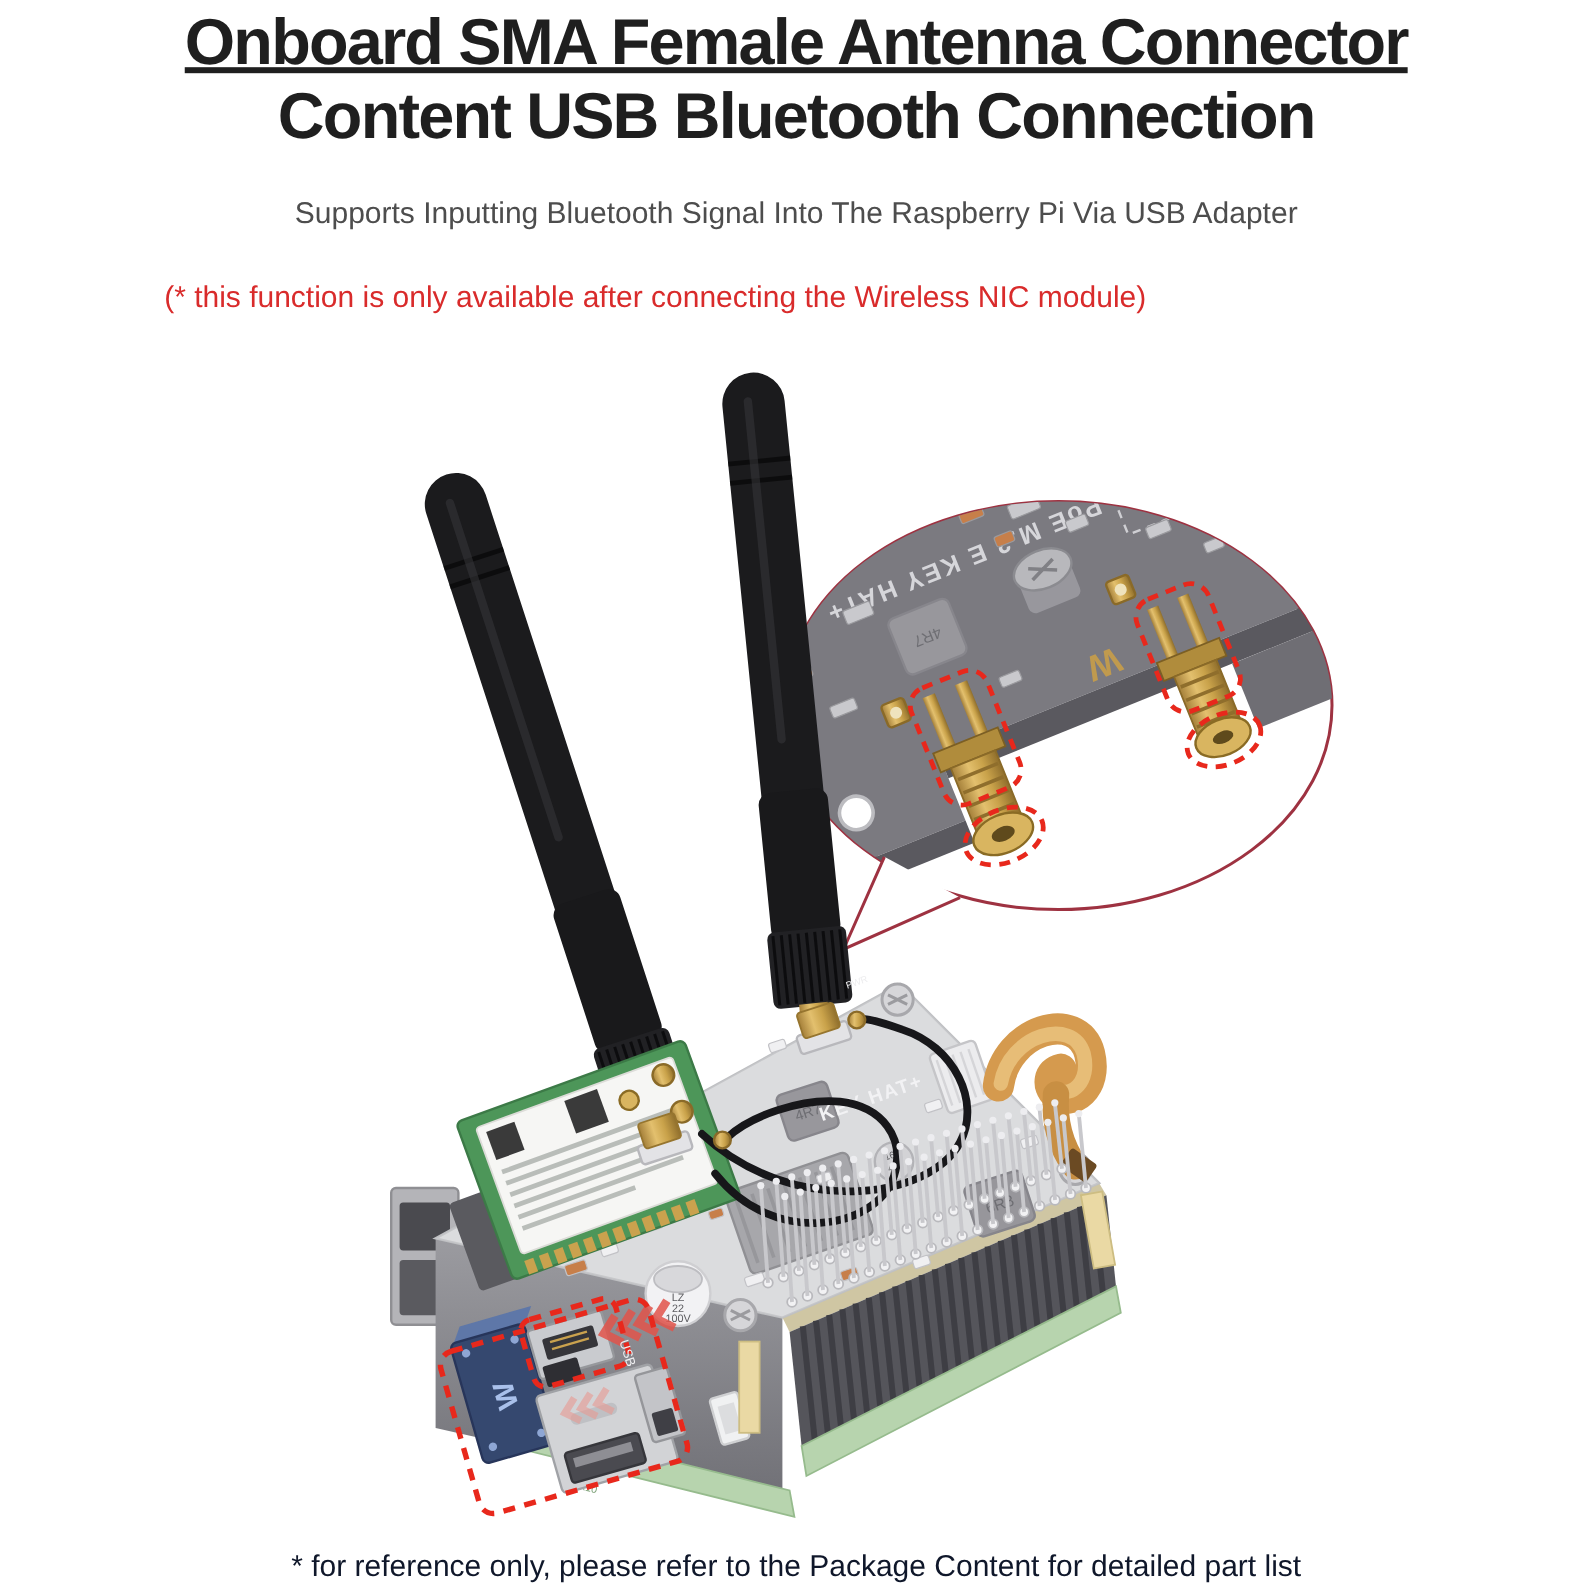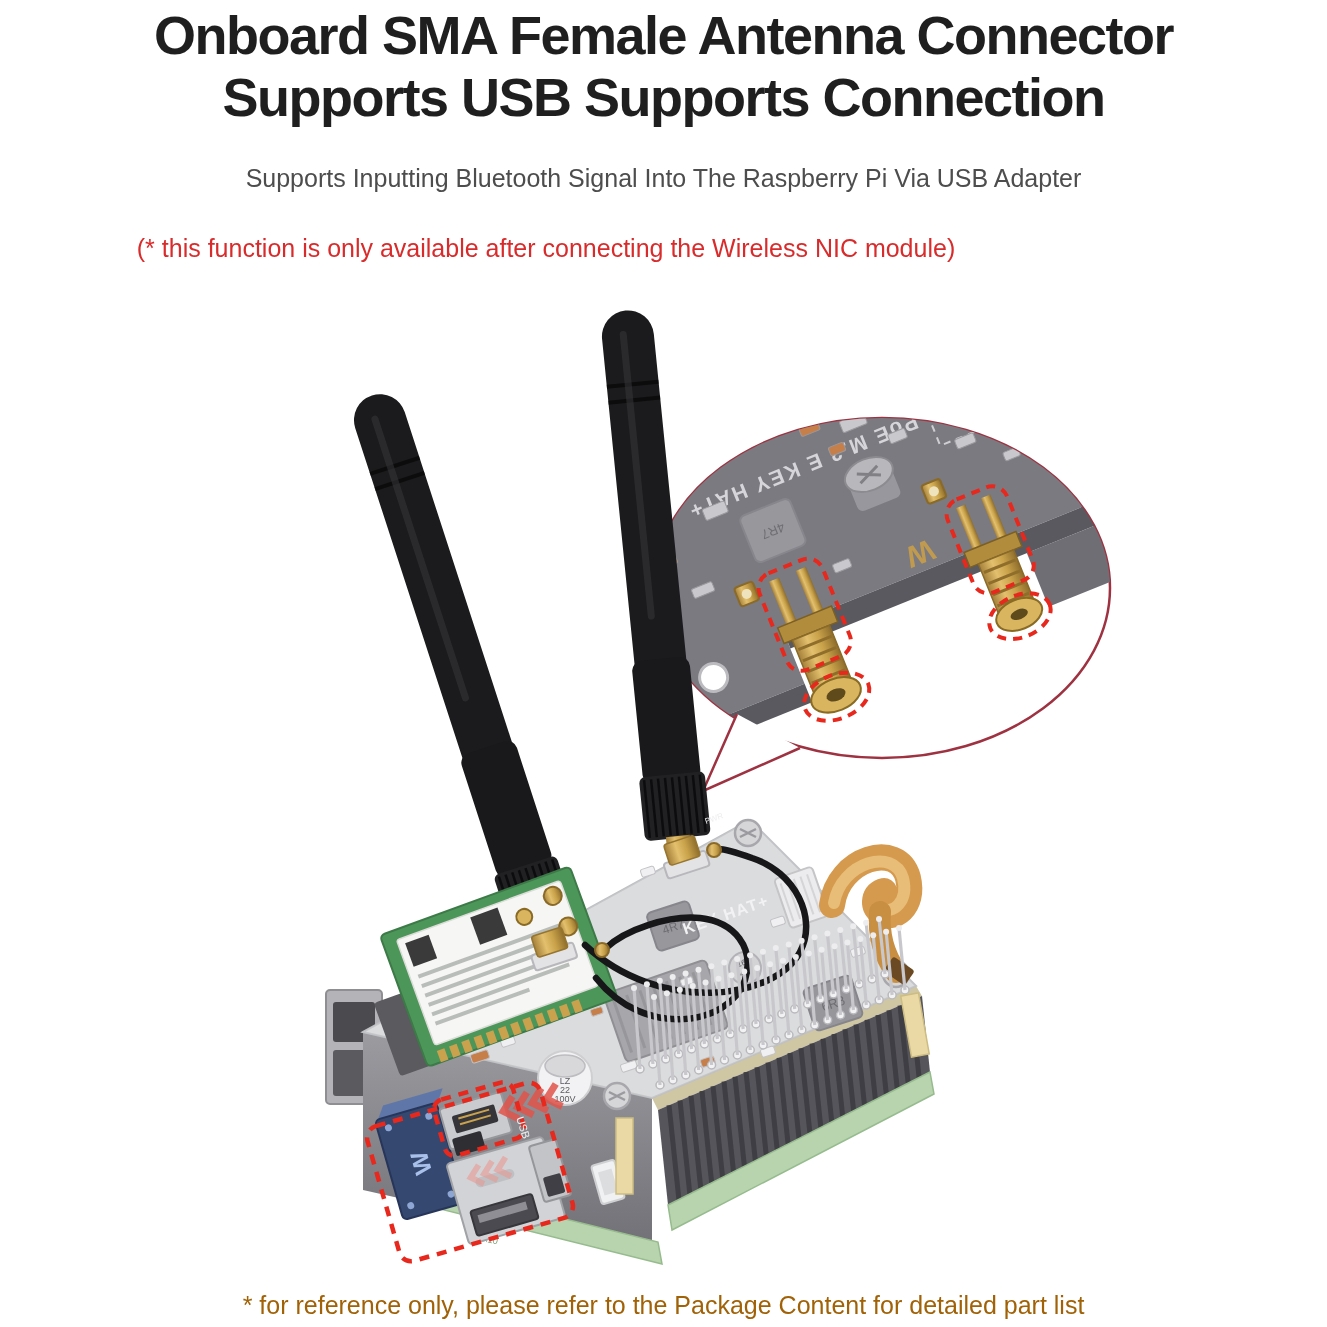--- a/index.html
+++ b/index.html
@@ -1,27 +1,27 @@
 <!DOCTYPE html>
 <html><head>
 <meta charset="utf-8">
 <style>
   html,body{margin:0;padding:0;background:#fff;}
   .page{position:relative;width:1327px;height:1327px;background:#fff;overflow:hidden;
         font-family:"Liberation Sans","DejaVu Sans",sans-serif;}
   .title-line{position:absolute;left:0;width:1327px;text-align:center;
         font-weight:700;font-size:54px;letter-spacing:-1.5px;color:#1f1f1f;}
-  #title1{top:4px;}
+  #title1{top:4px;text-decoration:underline;}
   #title2{top:66px;}
   .subtitle{position:absolute;top:164px;left:0;width:1327px;text-align:center;
         font-size:25px;color:#4d4d4d;}
   .rednote{position:absolute;top:234px;left:0;width:1092px;text-align:center;
         font-size:25px;color:#d92b2b;}
   .footnote{position:absolute;top:1291px;left:0;width:1327px;text-align:center;
-        font-size:25px;color:#a16207;}
+        font-size:25px;color:#0f172a;}
   svg{position:absolute;left:0;top:0;}
   svg text{font-family:"Liberation Sans","DejaVu Sans",sans-serif;}
 </style>
 </head>
 <body>
 
 <div class="page">
 
 <svg width="1327" height="1327" viewBox="0 0 1327 1327">
   <defs>
@@ -497,18 +497,18 @@
         <path d="M25 0 L14 9.9 L25 19.8"></path>
         <path d="M39 0 L28 9.9 L39 19.8"></path>
       </g>
 
   <rect x="438" y="1090" width="82" height="58" rx="10" fill="none" stroke="#e8281c" stroke-width="4.5" stroke-dasharray="10 8" transform="rotate(-16 479 1119)"></rect>
   <rect x="380" y="1102" width="180" height="140" rx="12" fill="none" stroke="#e8281c" stroke-width="4.5" stroke-dasharray="10 8" transform="rotate(-16 470 1172)"></rect>
   <text x="516" y="1118" font-size="11" fill="#eeeef0" transform="rotate(72 516 1118)">USB</text>
 </svg>
 
 <div id="title1" class="title-line">Onboard SMA Female Antenna Connector</div>
-<div id="title2" class="title-line">Supports USB Supports Connection</div>
+<div id="title2" class="title-line">Content USB Bluetooth Connection</div>
 <div class="subtitle">Supports Inputting Bluetooth Signal Into The Raspberry Pi Via USB Adapter</div>
 <div class="rednote">(* this function is only available after connecting the Wireless NIC module)</div>
 <div class="footnote">* for reference only, please refer to the Package Content for detailed part list</div>
 
 </div>
 
 </body></html>

